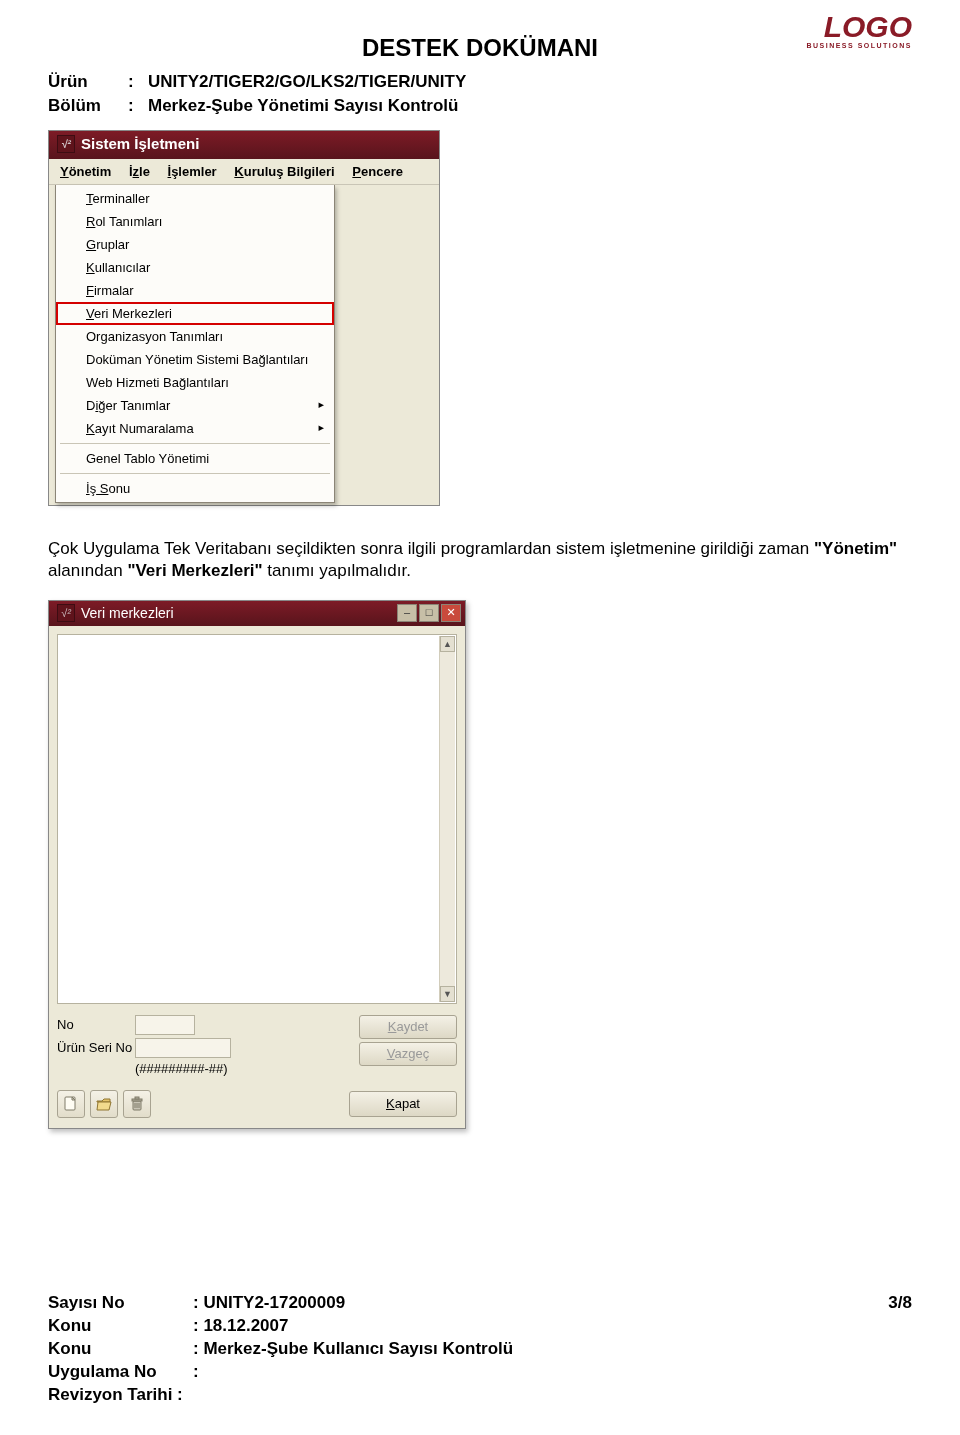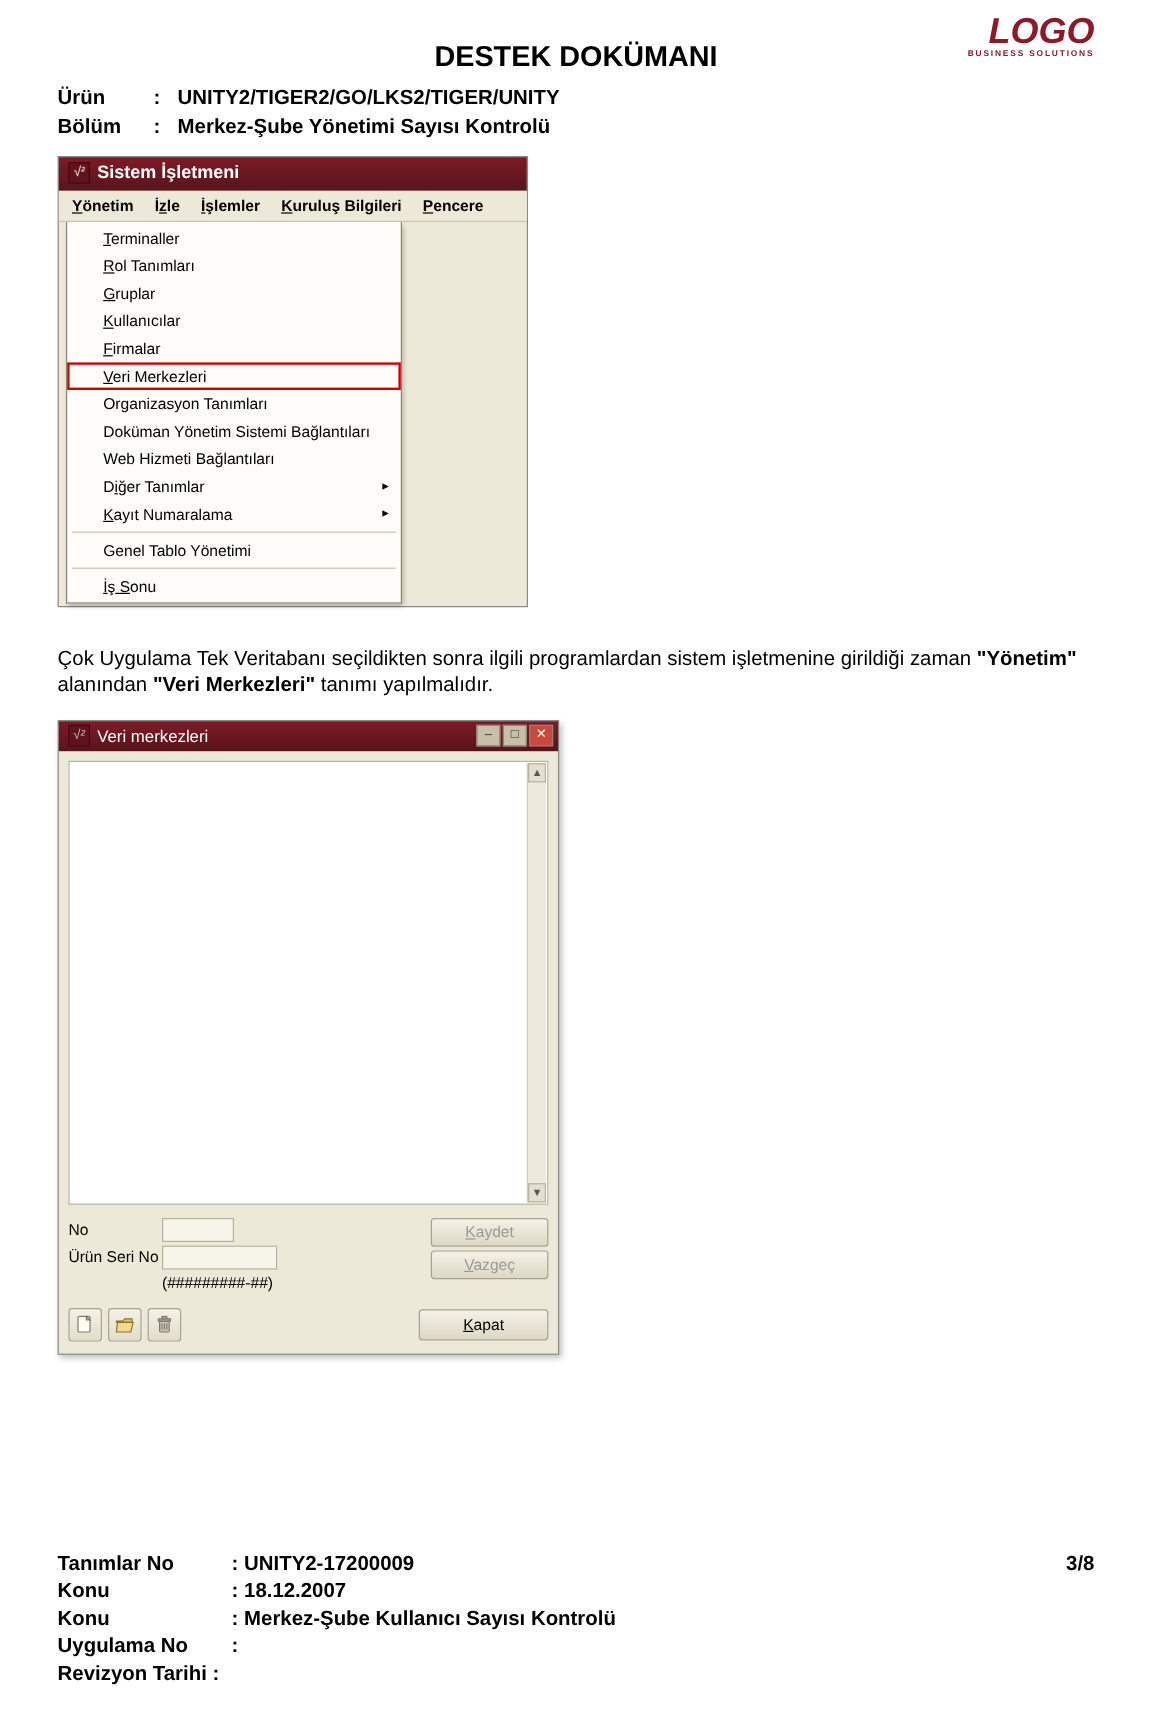--- a/index.html
+++ b/index.html
@@ -405,21 +405,21 @@
       </span>
       <span class="spacer"></span>
       <div class="btn-kapat"><u>K</u>apat</div>
     </div>
   </div>
 
 </div>
 
 <div class="footer">
   <div class="row">
-    <span class="flab">Tanımlar No</span>
+    <span class="flab">Sayısı No</span>
     <span class="fval">: UNITY2-17200009</span>
   </div>
   <div class="row">
     <span class="flab">Konu</span>
     <span class="fval">: 18.12.2007</span>
   </div>
   <div class="row">
     <span class="flab">Konu</span>
     <span class="fval">: Merkez-Şube Kullanıcı Sayısı Kontrolü</span>
   </div>

